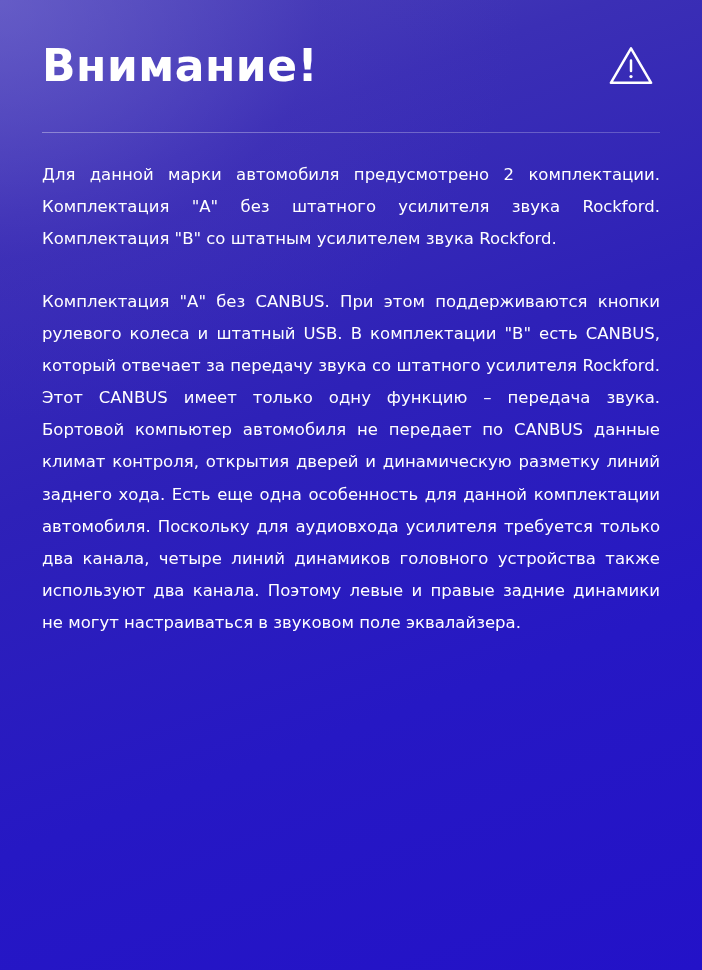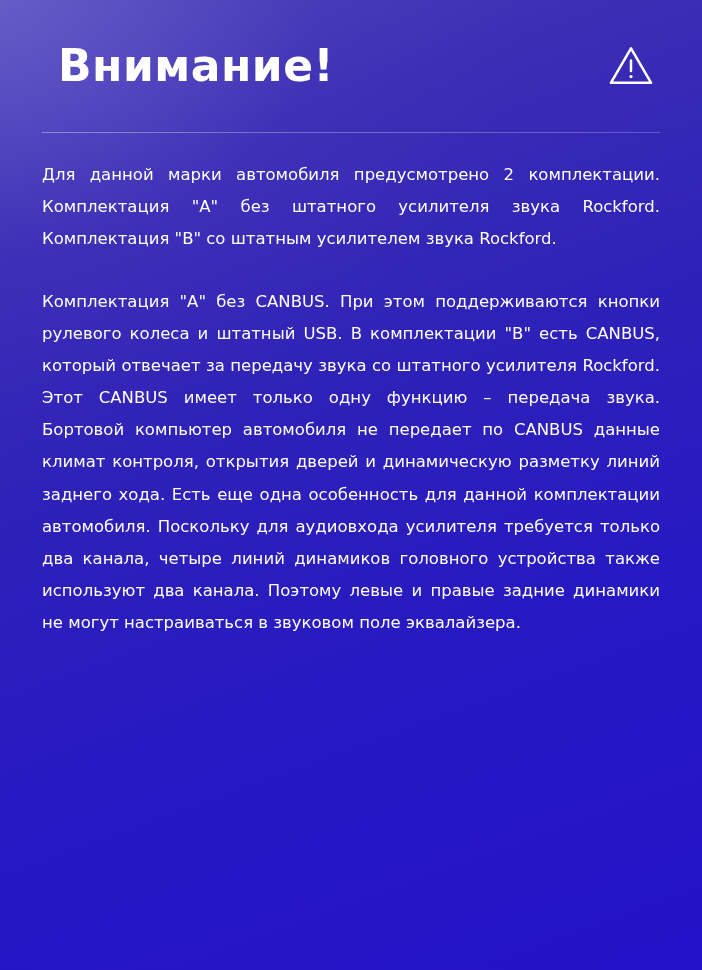--- a/index.html
+++ b/index.html
@@ -30,21 +30,21 @@
     justify-content: space-between;
     padding-top: 40px;
     height: 92px;
     box-sizing: border-box;
   }
   .title {
     font-size: 44px;
     font-weight: bold;
     letter-spacing: 0.5px;
     line-height: 1;
-    margin: 16px;
+    margin: 0;
     color: #ffffff;
   }
   .warn-icon {
     width: 46px;
     height: 46px;
     margin-right: 6px;
     flex: 0 0 auto;
   }
   .divider {
     margin-top: 40px;

